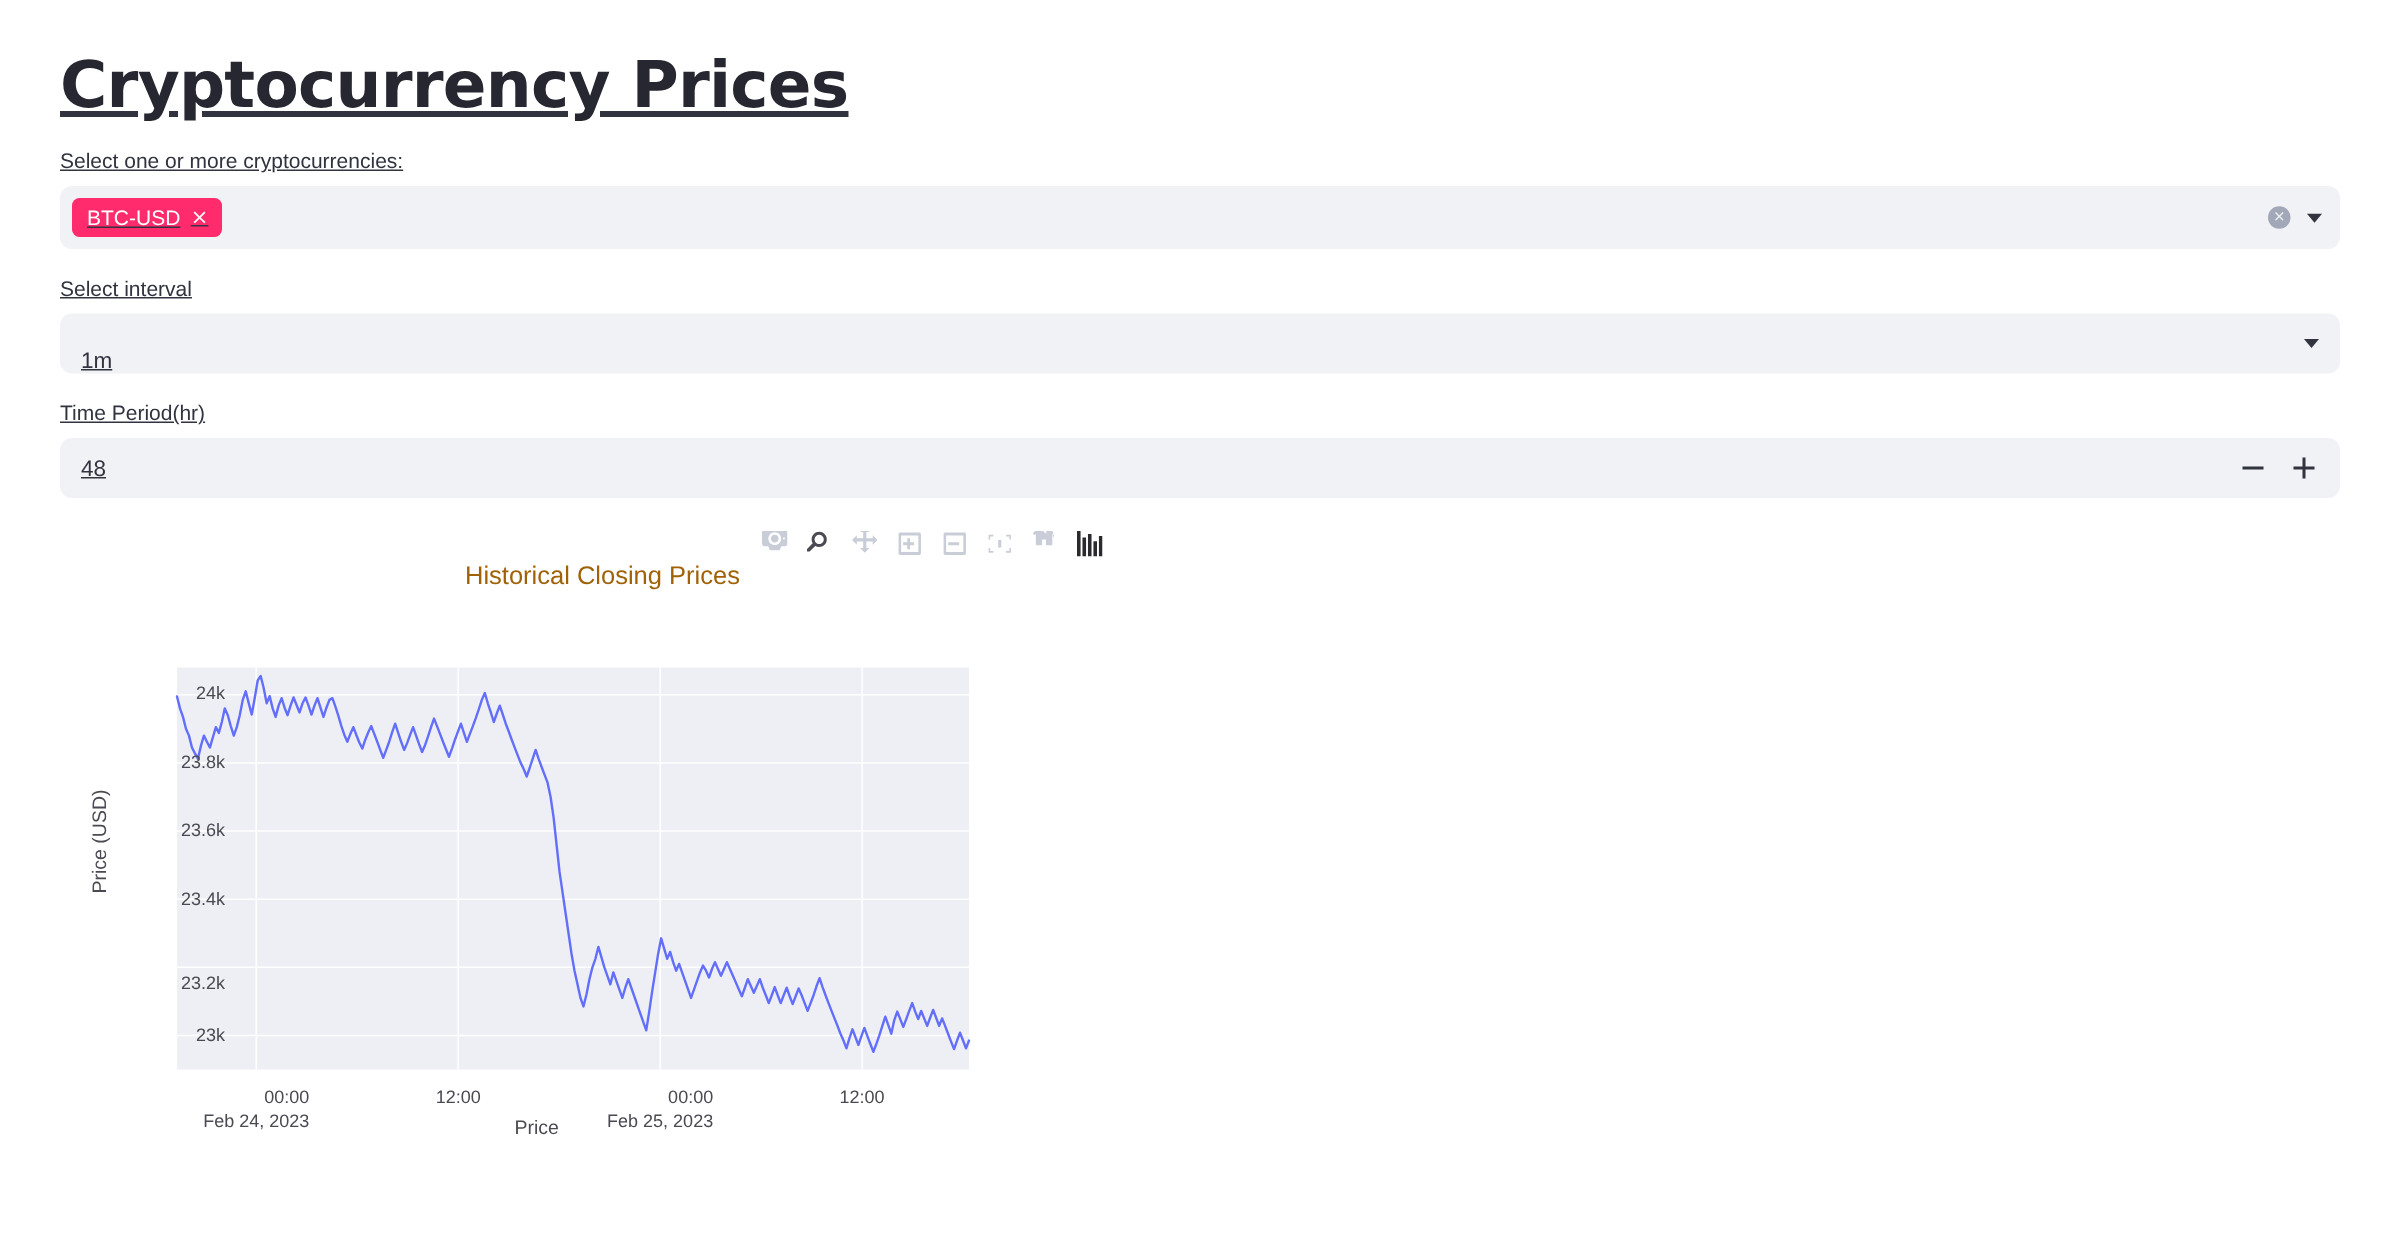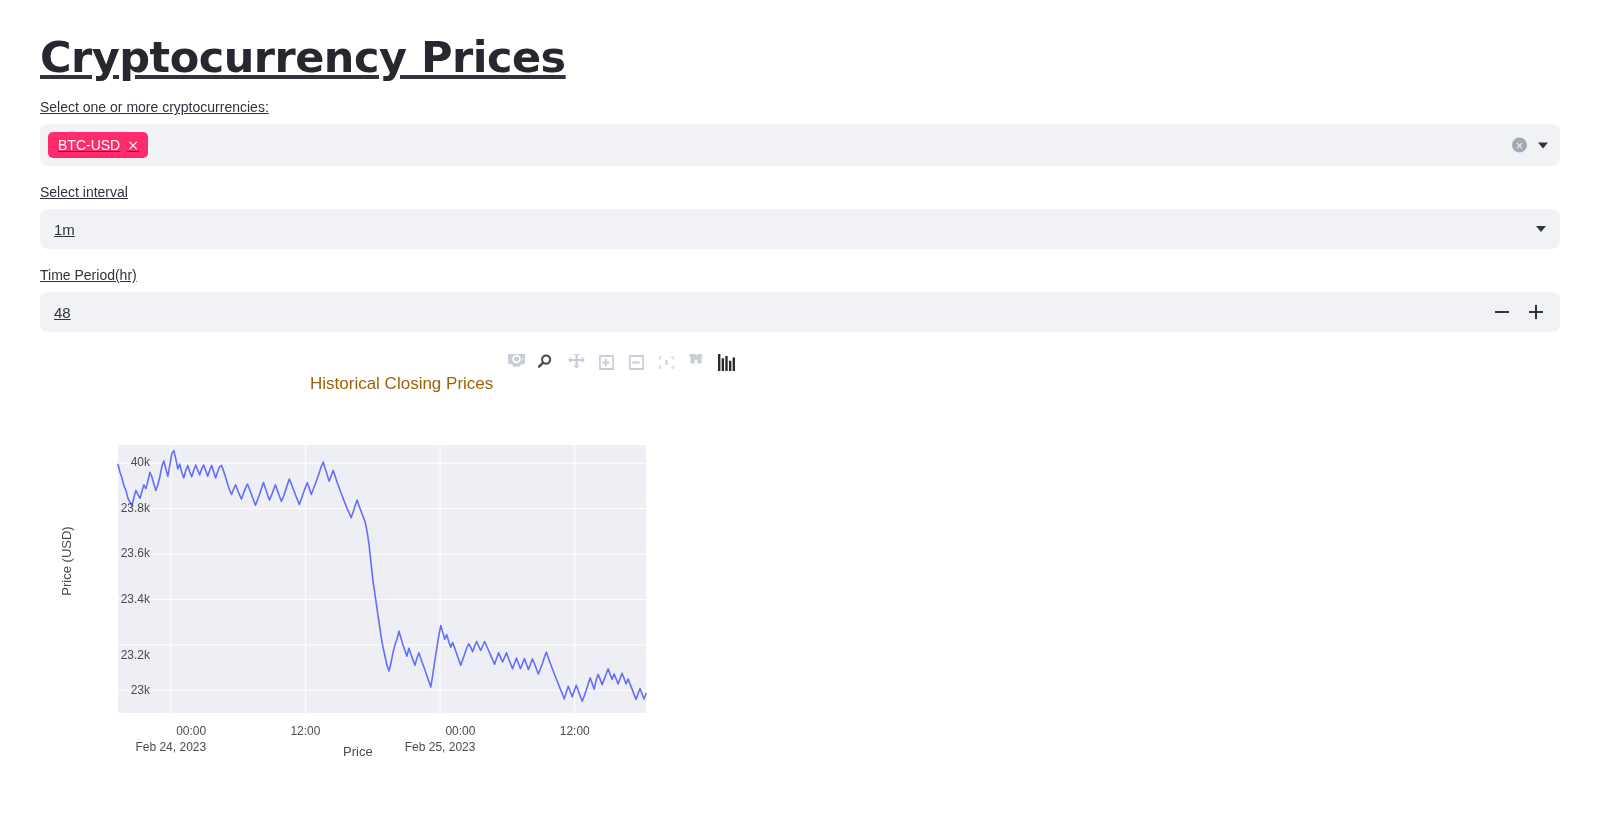--- a/index.html
+++ b/index.html
@@ -99,21 +99,21 @@
     cursor: pointer;
   }
 
   
   .selectbox {
     position: relative;
     background: #F0F2F6;
     border-radius: 8px;
     height: 40px;
     display: flex;
-    align-items: center;
+    align-items: flex-end;
     padding: 0 32px 0 14px;
     font-size: 15px;
     color: #31333F;
     cursor: pointer;
   }
   .selectbox .caret {
     position: absolute;
     right: 14px;
     top: 50%;
     transform: translateY(-50%);
@@ -349,21 +349,21 @@
             </g>
           <path id="series-path" fill="none" stroke-width="1.6" stroke-linejoin="round" stroke-linecap="round" d="M78.00 118.31 L79.99 126.25 L81.98 131.93 L83.98 139.88 L85.97 144.42 L87.96 152.37 L89.95 156.23 L91.95 159.87 L93.94 151.24 L95.93 144.42 L97.92 148.51 L99.92 152.37 L101.91 145.56 L103.90 138.75 L105.89 142.61 L107.89 135.34 L109.88 126.25 L111.87 130.80 L113.86 138.06 L115.86 144.42 L117.85 138.75 L119.84 130.80 L121.83 120.58 L123.83 114.90 L125.82 122.85 L127.81 130.34 L129.80 119.44 L131.80 107.63 L133.79 104.68 L135.78 112.63 L137.77 122.85 L139.77 118.08 L141.76 126.25 L143.75 131.93 L145.74 124.44 L147.74 119.44 L149.73 125.80 L151.72 130.80 L153.71 124.44 L155.71 118.99 L157.70 123.98 L159.69 128.98 L161.68 122.85 L163.68 118.99 L165.67 124.44 L167.66 130.34 L169.65 124.44 L171.65 119.44 L173.64 125.80 L175.63 131.93 L177.62 125.80 L179.62 120.58 L181.61 119.44 L183.60 125.12 L185.59 131.25 L187.58 138.06 L189.58 143.97 L191.57 148.51 L193.56 143.29 L195.55 138.75 L197.55 143.97 L199.54 148.97 L201.53 153.05 L203.52 147.15 L205.52 142.15 L207.51 138.06 L209.50 143.29 L211.49 148.51 L213.49 153.96 L215.48 159.19 L217.47 153.96 L219.46 148.51 L221.46 142.15 L223.45 136.47 L225.44 142.61 L227.43 148.51 L229.43 153.96 L231.42 149.42 L233.41 143.97 L235.40 138.75 L237.40 144.42 L239.39 150.10 L241.38 155.33 L243.37 150.78 L245.37 144.88 L247.36 138.75 L249.35 133.07 L251.34 138.06 L253.34 143.29 L255.33 148.51 L257.32 153.51 L259.31 158.51 L261.31 153.05 L263.30 147.15 L265.29 141.70 L267.28 136.47 L269.28 142.61 L271.27 148.51 L273.26 143.29 L275.25 138.06 L277.25 132.61 L279.24 126.71 L281.23 120.58 L283.22 116.03 L285.22 122.85 L287.21 128.98 L289.20 135.34 L291.19 129.66 L293.18 124.44 L295.18 130.34 L297.17 136.47 L299.16 141.70 L301.15 147.15 L303.15 152.37 L305.14 157.60 L307.13 162.59 L309.12 166.68 L311.12 171.68 L313.11 166.00 L315.10 159.87 L317.09 153.96 L319.09 159.87 L321.08 165.32 L323.07 170.54 L325.06 175.77 L327.06 185.31 L329.05 198.93 L331.04 217.10 L333.03 235.27 L335.03 248.90 L337.02 262.53 L339.01 276.15 L341.00 289.78 L343.00 301.14 L344.99 310.22 L346.98 319.31 L348.97 324.98 L350.97 317.03 L352.96 306.81 L354.95 298.86 L356.94 293.19 L358.94 285.24 L360.93 292.05 L362.92 298.86 L364.91 304.54 L366.91 310.22 L368.90 302.27 L370.89 307.95 L372.88 313.63 L374.88 319.31 L376.87 312.49 L378.86 306.81 L380.85 312.49 L382.85 318.17 L384.84 323.85 L386.83 329.53 L388.82 335.20 L390.82 340.88 L392.81 328.39 L394.80 314.76 L396.79 302.27 L398.78 289.78 L400.78 279.56 L402.77 286.37 L404.76 293.19 L406.75 288.64 L408.75 295.46 L410.74 301.14 L412.73 296.59 L414.72 302.27 L416.72 307.95 L418.71 313.63 L420.70 319.31 L422.69 313.63 L424.69 307.95 L426.68 302.27 L428.67 297.73 L430.66 301.14 L432.66 305.68 L434.65 300.00 L436.64 295.46 L438.63 300.00 L440.63 304.54 L442.62 300.00 L444.61 295.46 L446.60 300.00 L448.60 304.54 L450.59 309.08 L452.58 313.63 L454.57 318.17 L456.57 312.49 L458.56 306.81 L460.55 311.36 L462.54 315.90 L464.54 311.36 L466.53 306.81 L468.52 312.49 L470.51 317.49 L472.51 322.71 L474.50 317.49 L476.49 312.04 L478.48 317.49 L480.48 322.71 L482.47 317.49 L484.46 312.49 L486.45 318.17 L488.45 323.39 L490.44 318.17 L492.43 312.95 L494.42 317.49 L496.42 322.71 L498.41 327.94 L500.40 322.71 L502.39 317.49 L504.38 311.36 L506.38 306.13 L508.37 312.04 L510.36 317.49 L512.35 322.71 L514.35 327.94 L516.34 332.93 L518.33 337.93 L520.32 343.15 L522.32 347.69 L524.31 352.92 L526.30 346.11 L528.29 340.20 L530.29 345.42 L532.28 350.65 L534.27 344.74 L536.26 339.29 L538.26 344.74 L540.25 349.97 L542.24 355.19 L544.23 349.97 L546.23 344.29 L548.22 337.93 L550.21 331.80 L552.20 337.47 L554.20 343.15 L556.19 334.07 L558.18 328.39 L560.17 333.39 L562.17 338.61 L564.16 333.39 L566.15 327.94 L568.14 322.71 L570.14 328.39 L572.13 333.39 L574.12 327.94 L576.11 332.93 L578.11 337.93 L580.10 332.48 L582.09 327.25 L584.08 332.48 L586.08 337.93 L588.07 332.93 L590.06 337.93 L592.05 343.15 L594.05 348.38 L596.04 353.37 L598.03 347.69 L600.02 342.47 L602.02 347.69 L604.01 352.92 L606.00 347.69" stroke="#636EFA"></path>
         </svg>
 
         <div class="ytick-holder">
             <div class="ytick" style="top: 336.288px;">23k</div>
             <div class="ytick" style="top: 302px;">23.2k</div>
             <div class="ytick" style="top: 245.441px;">23.4k</div>
             <div class="ytick" style="top: 200.017px;">23.6k</div>
             <div class="ytick" style="top: 154.593px;">23.8k</div>
-            <div class="ytick" style="top: 109.169px;">40k</div>
+            <div class="ytick" style="top: 109.169px;">24k</div>
           </div>
         <div id="xticks">
             <div class="xtick" style="left: 130.8px; top: 377px;">00:00<br>Feb 24, 2023</div>
             <div class="xtick" style="left: 265.44px; top: 377px;">12:00</div>
             <div class="xtick" style="left: 400.08px; top: 377px;">00:00<br>Feb 25, 2023</div>
             <div class="xtick" style="left: 534.72px; top: 377px;">12:00</div>
           </div>
 
         <div class="ylabel">Price (USD)</div>
         <div class="xlabel">Price</div>

